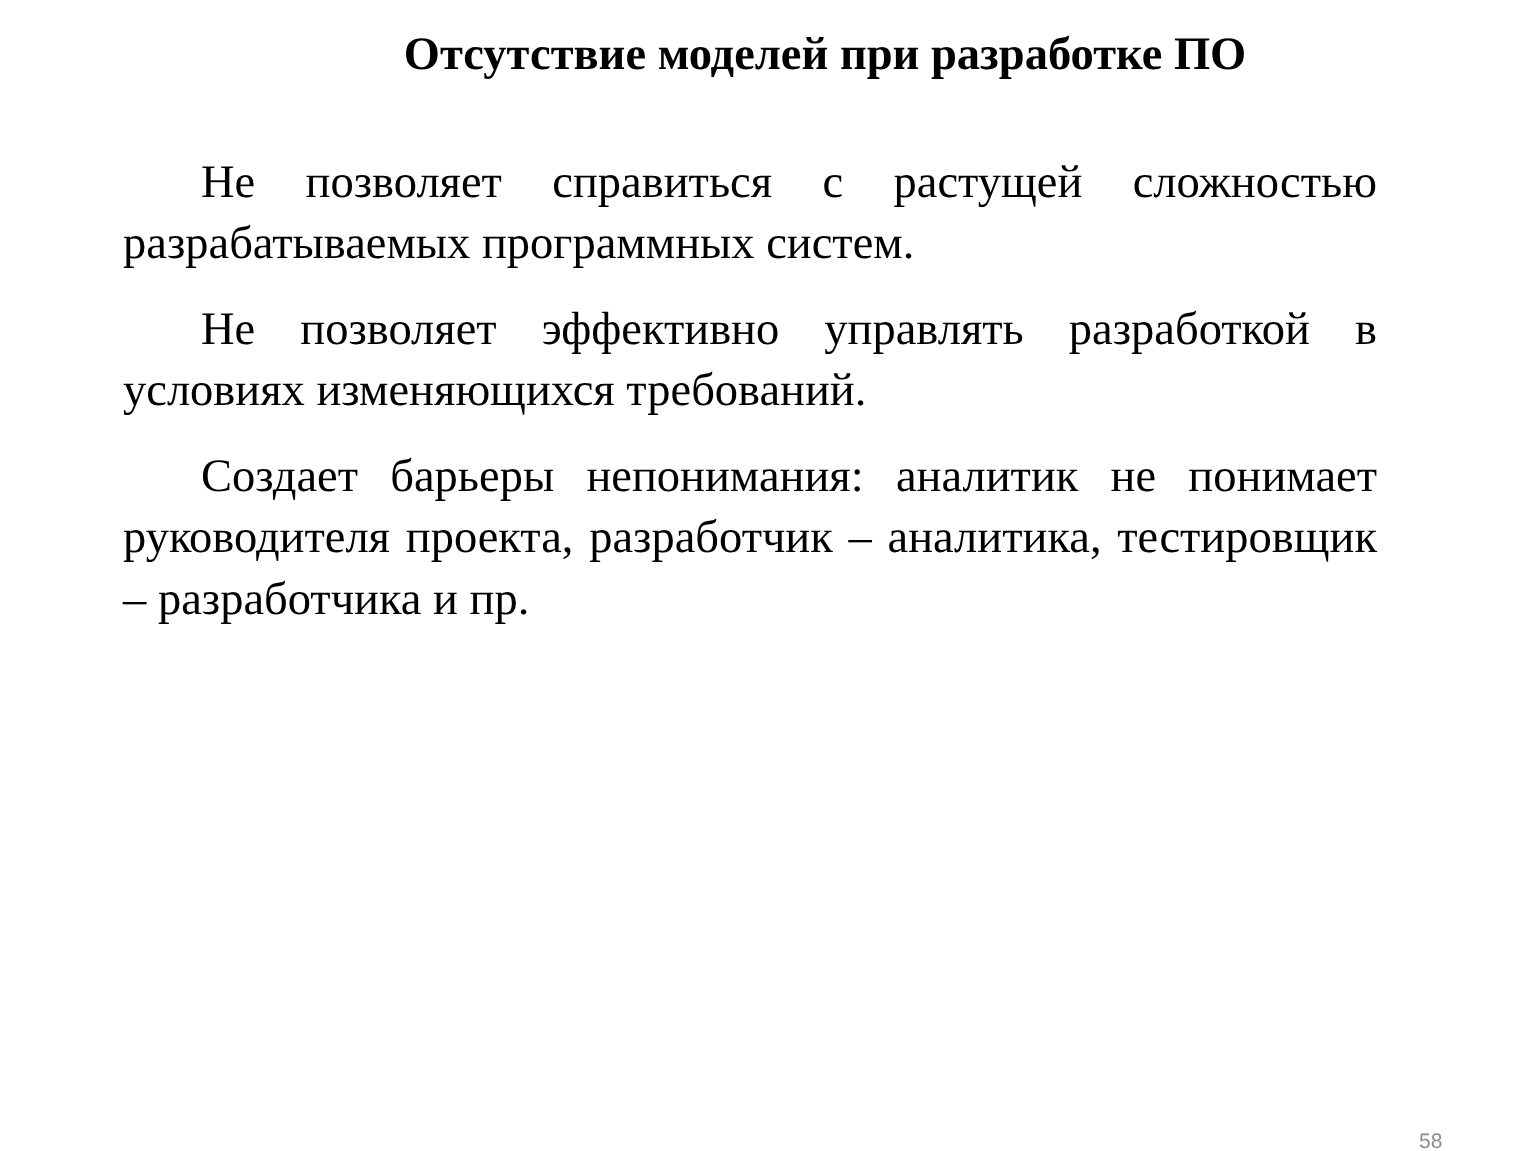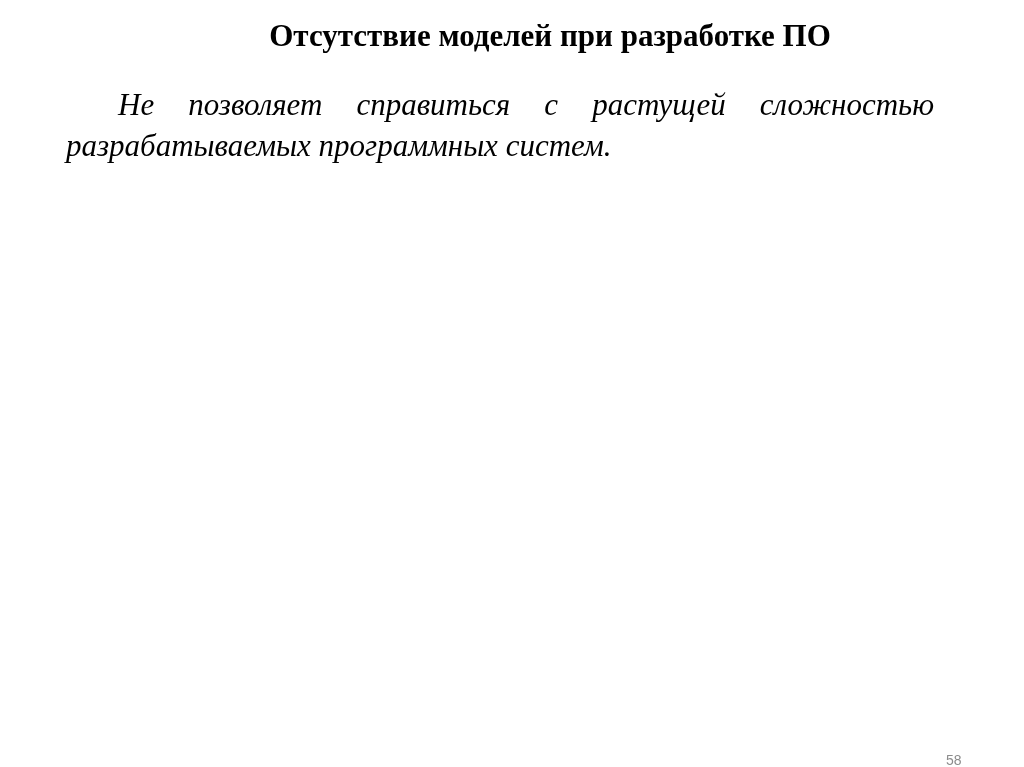--- a/index.html
+++ b/index.html
@@ -7,29 +7,31 @@
   .title {
     position:absolute; left:0; width:1100px; top:14px; text-align:center;
     font-family:"Liberation Serif", serif; font-weight:bold; font-size:31px; color:#000;
     line-height:44px;
   }
   .content {
     position:absolute; left:66px; top:84px; width:868px;
     font-family:"Liberation Serif", serif; font-size:31px; color:#000;
     line-height:41px; text-align:justify;
   }
-  .content p { margin:0; text-indent:52px; text-align:justify; text-align-last:left;font-style:italic; }
+  .content p { margin:16px; text-indent:52px; text-align:justify; text-align-last:left; }
   .content b { font-weight:bold; }
   .page-num {
     position:absolute; left:946px; top:726px;
     font-family:"Liberation Sans", sans-serif; font-size:14px; color:#8c8c8c;margin-top:26px;
   }
 </style>
 </head>
 <body>
 
 <div class="title">Отсутствие моделей при разработке ПО</div>
 
 <div class="content">
   <p>Не позволяет справиться с растущей сложностью разрабатываемых программных систем.</p>
+  <p>Не позволяет эффективно управлять разработкой в условиях изменяющихся требований.</p>
+  <p>Создает барьеры непонимания: аналитик не понимает руководителя проекта, разработчик – аналитика, тестировщик – разработчика и пр.</p>
 </div>
 
 <div class="page-num">58</div>
 
 </body></html>

